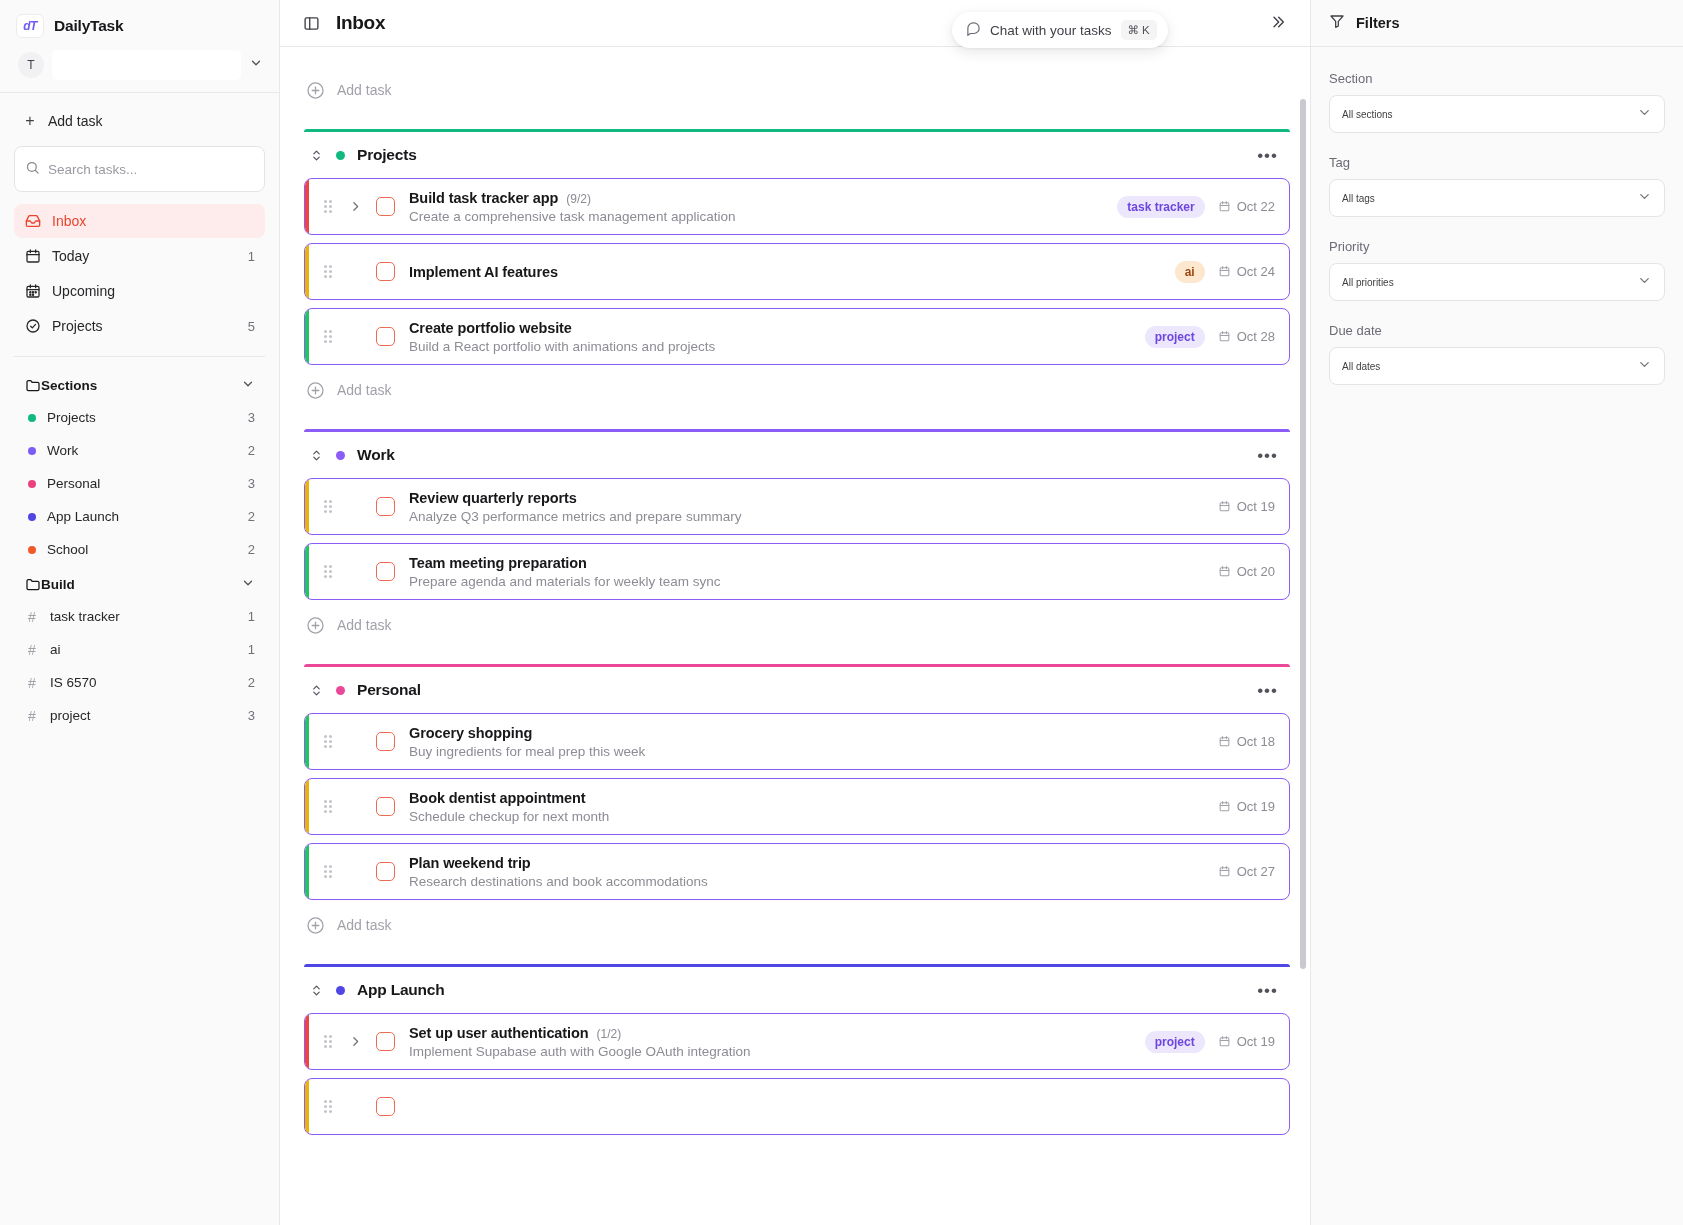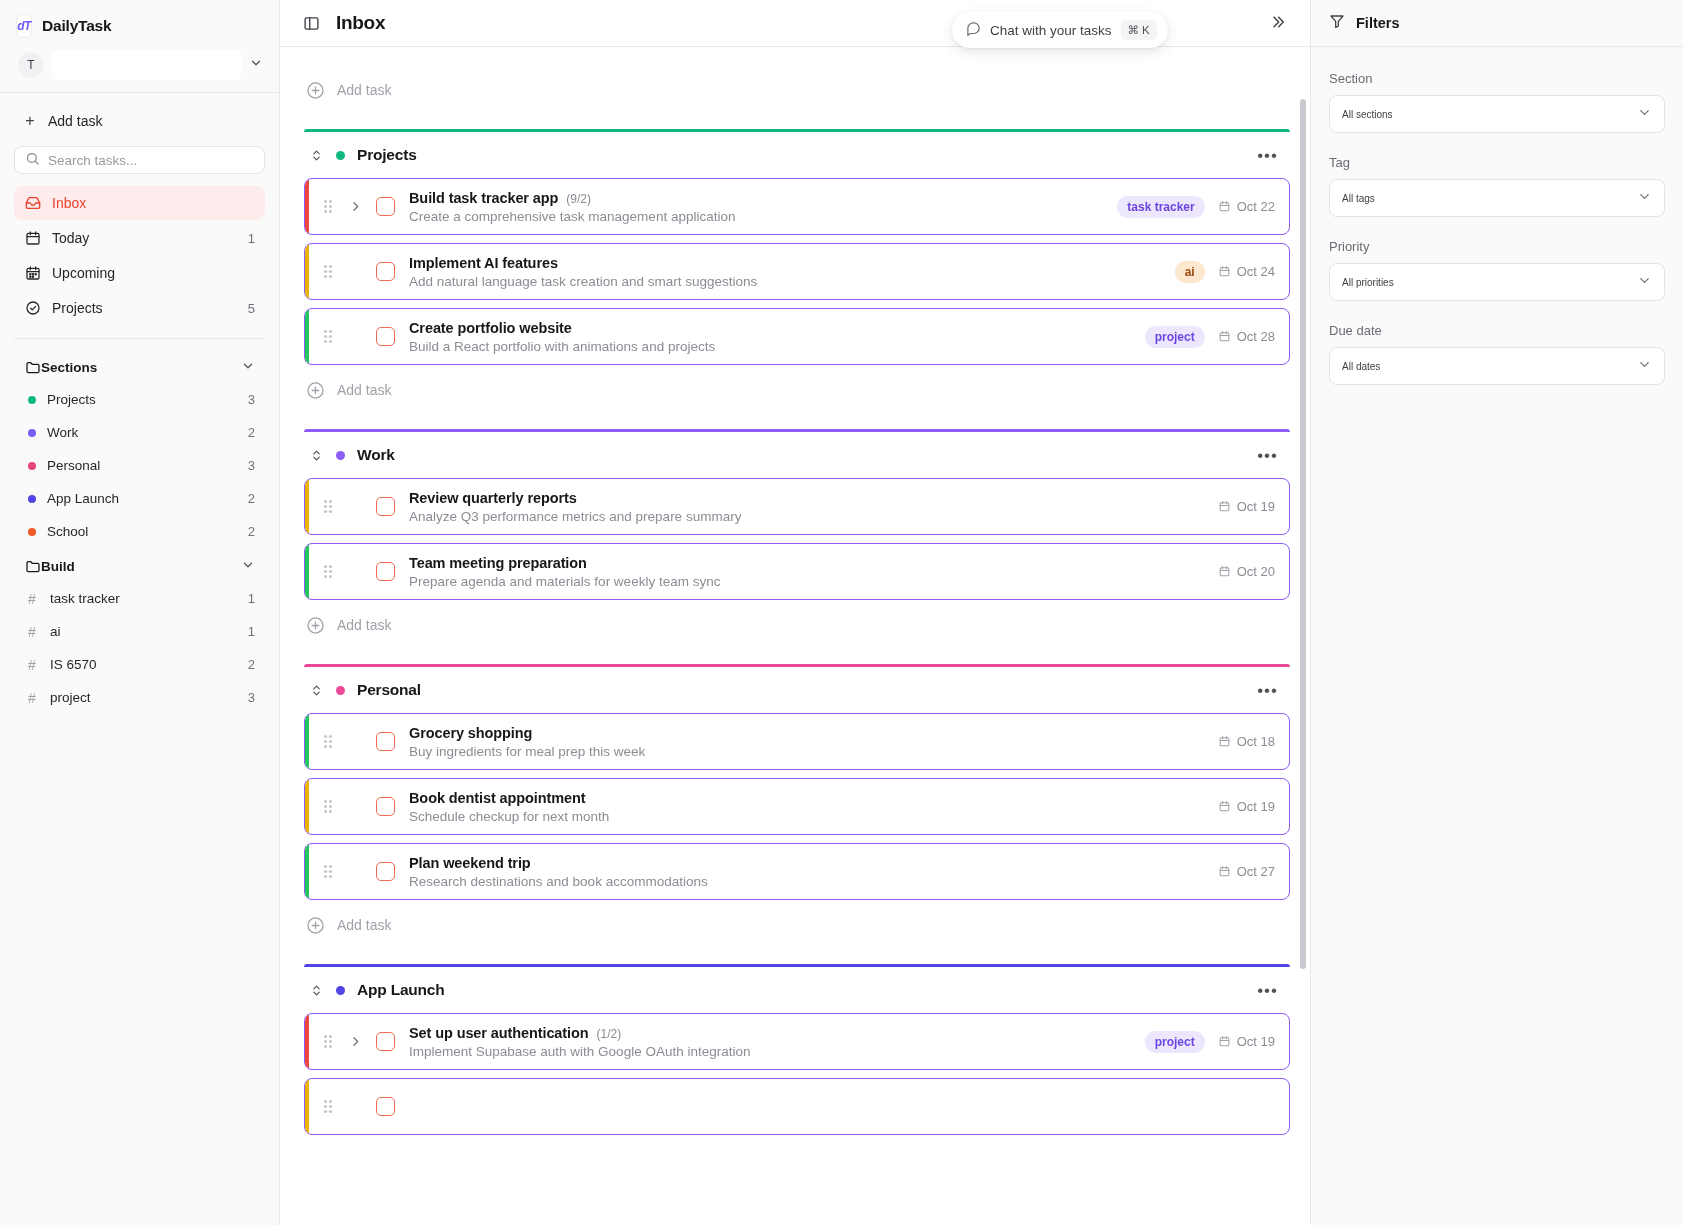--- a/index.html
+++ b/index.html
@@ -12,21 +12,21 @@
   .app { display: flex; width: 1683px; height: 1225px; }
 
   
   .sidebar {
     width: 280px; flex: 0 0 280px; height: 100%;
     background: #fafafa; border-right: 1px solid #e8e8ea;
     display: flex; flex-direction: column;
   }
   .brand { display: flex; align-items: center; gap: 10px; padding: 14px 16px 8px 16px; }
   .brand-logo {
-    width: 16px; height: 24px; border-radius: 6px; background: #ffffff;
+    width: 28px; height: 24px; border-radius: 6px; background: #ffffff;
     border: 1px solid #ececef; display: flex; align-items: center; justify-content: center;
     font-size: 12px; font-weight: 700; font-style: italic; color: #6d5cf5; letter-spacing: -0.5px;
   }
   .brand-name { font-size: 15.5px; font-weight: 700; color: #18181b; letter-spacing: -0.2px; }
 
   .workspace { display: flex; align-items: center; gap: 8px; padding: 4px 14px 12px 18px; }
   .ws-avatar {
     width: 26px; height: 26px; border-radius: 50%; background: #f1f1f3;
     display: flex; align-items: center; justify-content: center;
     font-size: 12px; font-weight: 500; color: #3f3f46; flex: 0 0 26px;
@@ -41,21 +41,21 @@
   .sb-divider { height: 1px; background: #e8e8ea; margin: 0; }
 
   .add-task-row {
     display: flex; align-items: center; gap: 10px;
     margin: 14px 14px 0 14px; padding: 6px 8px; border-radius: 7px; cursor: pointer;
     font-size: 14px; color: #27272a;
   }
   .plus-sign { font-size: 16px; line-height: 1; color: #3f3f46; width: 16px; text-align: center; }
 
   .search-box {
-    margin: 11px 14px 12px 14px; height: 28px;
+    margin: 11px 14px 12px 14px; height: 46px;
     border: 1px solid #e4e4e7; border-radius: 8px; background: #fff;
     display: flex; align-items: center; gap: 8px; padding: 0 10px;
   }
   .search-box input {
     border: none; outline: none; background: transparent; flex: 1;
     font-family: inherit; font-size: 13.5px; color: #18181b;
   }
   .search-box input::placeholder { color: #9a9aa3; }
 
   .nav { padding: 0 14px; }
@@ -474,21 +474,20 @@
                   <i></i>
                   <i></i>
                 </span>
               <span class="expander empty"></span>
               <span class="checkbox"></span>
               <span class="task-text">
                 <span class="task-title-row">
                   <span class="task-title">Implement AI features</span>
                   <span class="subcount"></span>
                 </span>
-                <div class="task-desc">Add natural language task creation and smart suggestions</div>
               </span>
               <span class="task-meta">
                 <span class="tag-pill" style="background:#fde8cf;color:#9a4a12">ai</span>
                 <span class="due">
                   <svg width="13" height="13" viewBox="0 0 24 24" fill="none" stroke="#a1a1aa" stroke-width="1.9" stroke-linecap="round">
                       <rect x="4" y="5" width="16" height="15" rx="2"></rect>
                       <line x1="4" y1="10" x2="20" y2="10"></line>
                       <line x1="8.5" y1="3" x2="8.5" y2="7"></line>
                       <line x1="15.5" y1="3" x2="15.5" y2="7"></line>
                     </svg>

